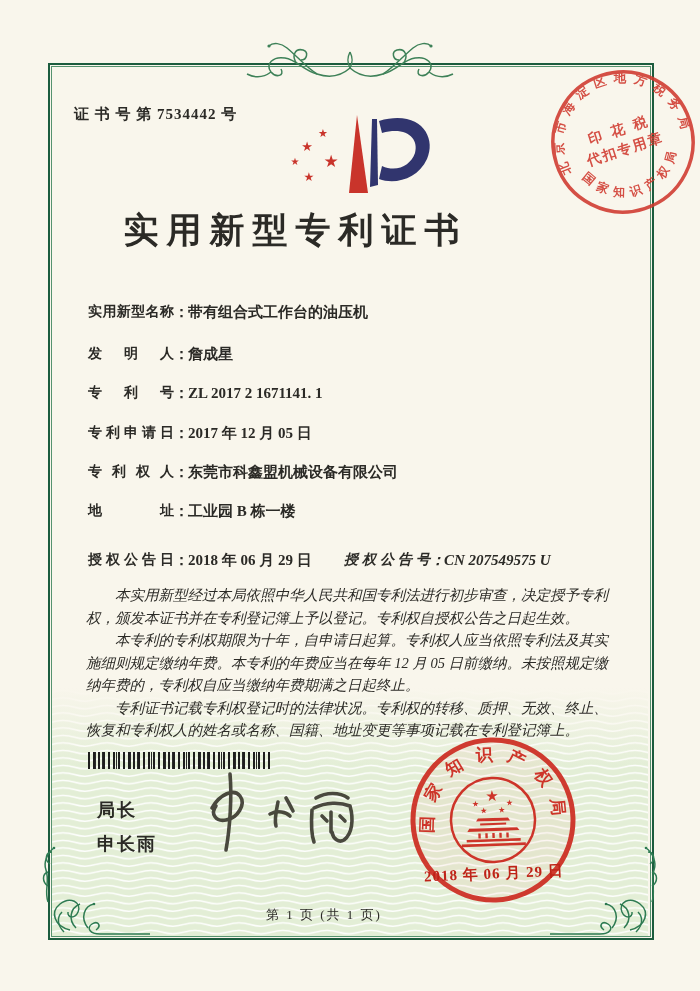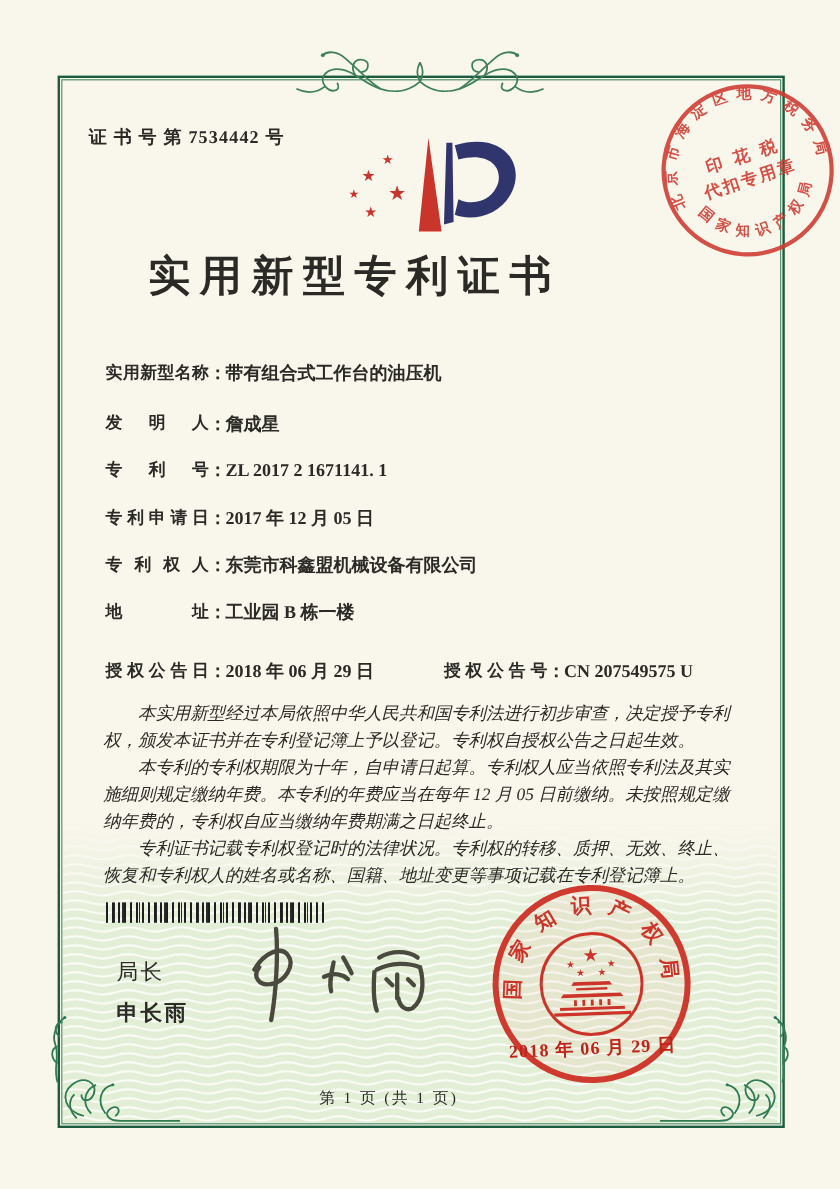--- a/index.html
+++ b/index.html
@@ -21,34 +21,34 @@
   }
   
   .cert-no{left:74px;top:105px;font-size:15px;font-weight:600;letter-spacing:1px;z-index:4;}
   .title{left:0;top:207px;width:591px;text-align:center;font-size:35px;font-weight:bold;
          letter-spacing:8px;z-index:4;}
   
   .frow{left:88px;width:560px;font-size:15px;font-weight:600;z-index:4;line-height:26px;}
   .flabel{display:inline-block;width:86px;font-size:14px;text-align:justify;text-align-last:justify;vertical-align:top;}
   .fsep{display:inline-block;width:14px;vertical-align:top;}
   .fvalue{display:inline-block;max-width:450px;vertical-align:top;}
-  .pair2{position:absolute;left:282px;top:0;white-space:nowrap;}
+  .pair2{position:absolute;left:256px;top:0;white-space:nowrap;font-style:italic;}
   
   .paras{left:86px;top:584px;width:530px;z-index:4;font-size:14.5px;line-height:22.5px;
          font-style:italic;font-weight:500;}
   .paras p{margin:0;text-indent:2em;}
   
   .guilloche{left:52px;top:688px;z-index:1;}
   .barcode{
     left:88px;top:752px;width:182px;height:17px;z-index:4;
     background-image:
       repeating-linear-gradient(90deg,#1e1e1e 0 2px,rgba(0,0,0,0) 2px 5px),
       repeating-linear-gradient(90deg,#2a2a2a 0 1px,rgba(0,0,0,0) 1px 7px);
   }
-  .sig-title{left:97px;top:798px;font-size:18px;font-weight:400;z-index:4;letter-spacing:2px;}
+  .sig-title{left:97px;top:798px;font-size:18px;font-weight:700;z-index:4;letter-spacing:2px;}
   .sig-name{left:97px;top:832px;font-size:18px;font-weight:600;z-index:4;letter-spacing:2px;}
   .sig-script{left:182px;top:768px;z-index:5;}
   .seal{left:405px;top:732px;z-index:4;transform:rotate(-2deg);}
   .seal-date{
     left:424px;top:864px;width:160px;z-index:6;color:#bf2318;font-weight:bold;
     font-size:15px;letter-spacing:1px;transform:rotate(-2.5deg);white-space:nowrap;
   }
   .footer{left:0;top:906px;width:648px;text-align:center;font-size:13px;z-index:4;letter-spacing:2px;}
   
   .logo{left:265px;top:103px;z-index:3;}

